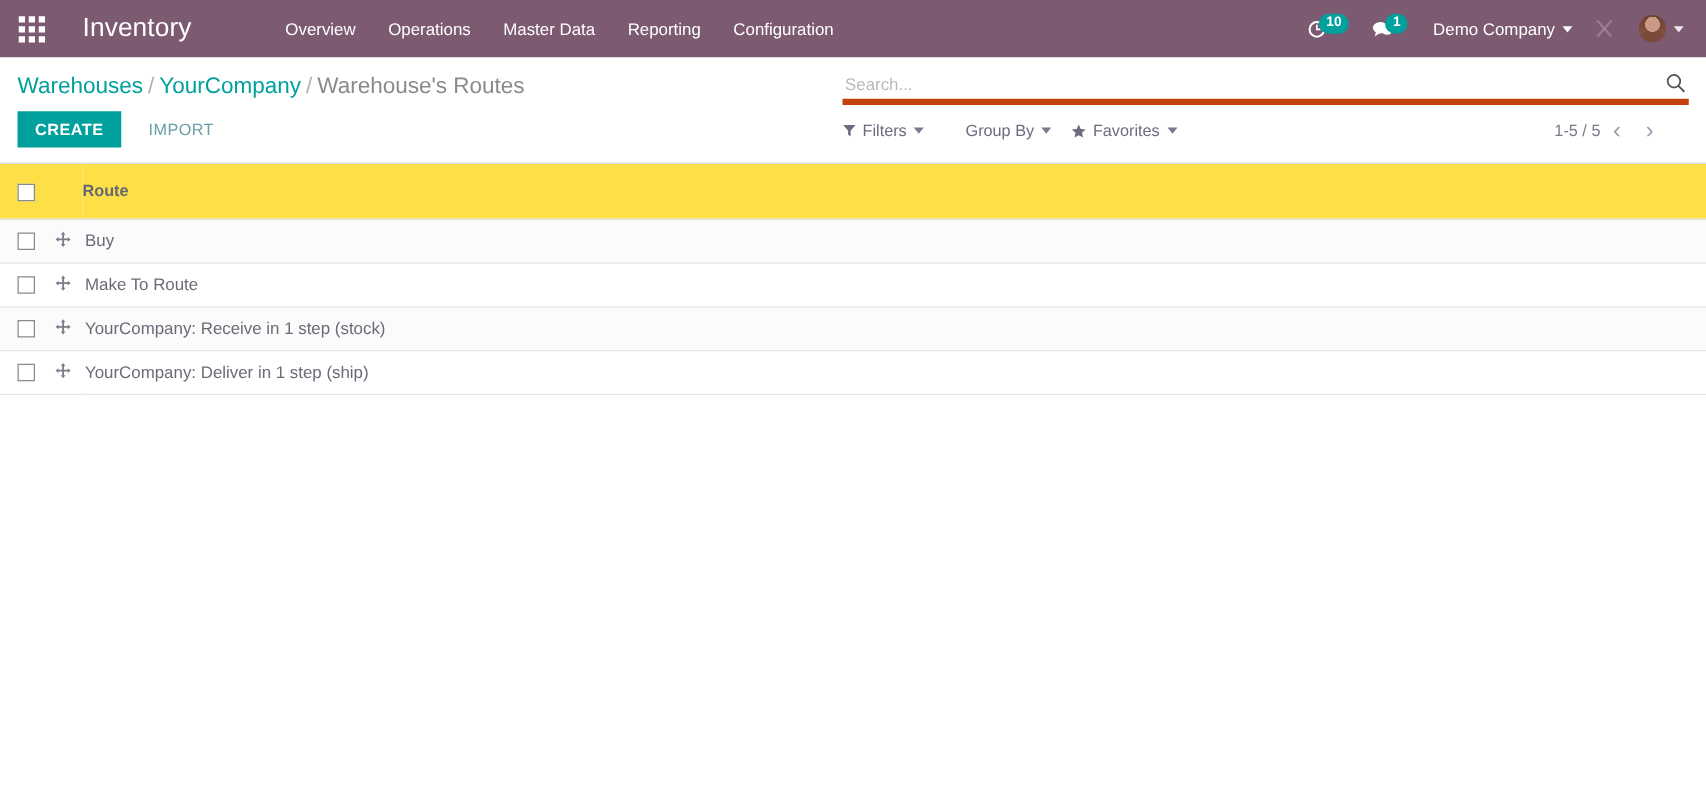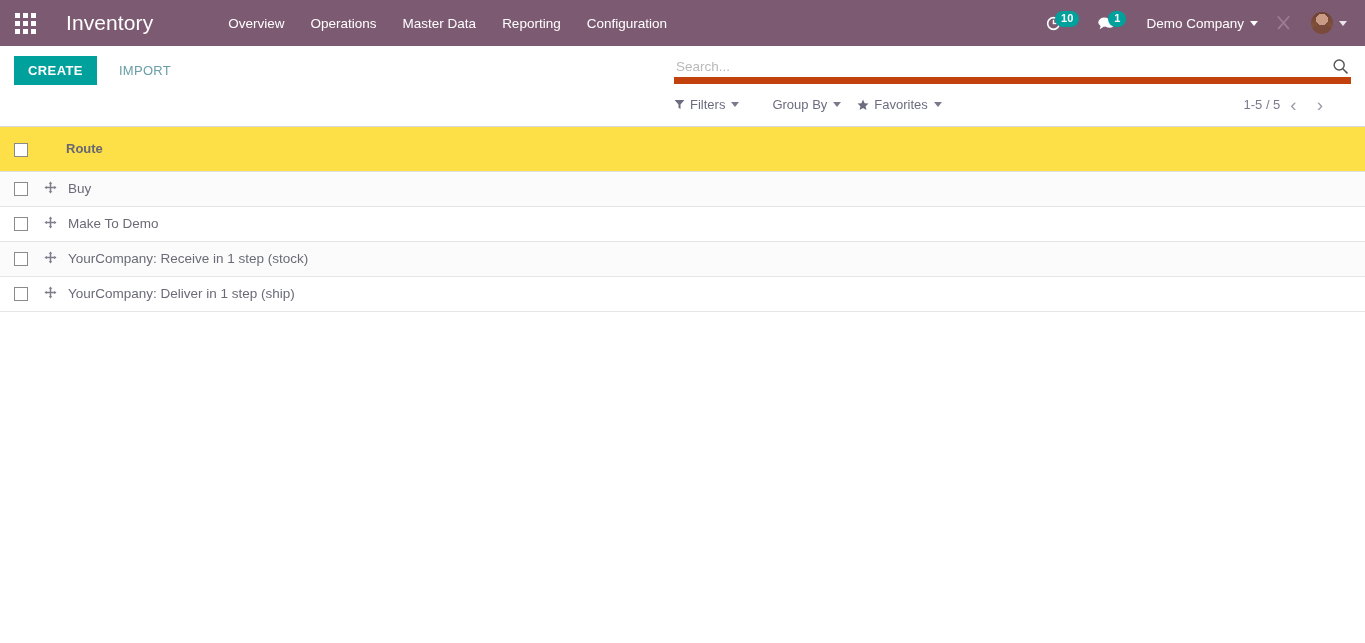--- a/index.html
+++ b/index.html
@@ -154,21 +154,21 @@
     margin-left: 16px;
     cursor: pointer;
     font-family: inherit;
   }
 
   
   .searchview {
     margin-top: 14px;
     display: flex;
     align-items: center;
-    border-bottom: 7px solid #c2410c;
+    border-bottom: 5px solid #c2410c;
     padding-bottom: 2px;
     height: 24px;
   }
   .search-input {
     flex: 1;
     border: none;
     outline: none;
     font-size: 13.5px;
     color: #555;
     font-family: inherit;
@@ -322,20 +322,23 @@
     <div class="sysitem">
       <span class="avatar"></span>
       <span class="caret dim"></span>
     </div>
   </div>
 </div>
 
 <div class="control-panel">
   <div class="cp-row">
     <div class="cp-left">
+      <div class="breadcrumb">
+        <a>Warehouses</a><span class="sep">/</span><a>YourCompany</a><span class="sep">/</span><span class="active">Warehouse's Routes</span>
+      </div>
       <div class="btn-row">
         <button class="btn-create">CREATE</button>
         <button class="btn-import">IMPORT</button>
       </div>
     </div>
 
     <div class="cp-right">
       <div class="searchview">
         <input class="search-input" type="text" placeholder="Search..." style="">
         <span class="search-icon">
@@ -416,21 +419,21 @@
         <td class="col-check">
           <span class="cbox"></span>
         </td>
         <td class="col-handle">
           <span class="handle">
             <svg width="13" height="13" viewBox="0 0 14 14">
               <path d="M7 0.5 L9 3 H7.8 V6.2 H11 V5 L13.5 7 L11 9 V7.8 H7.8 V11 H9 L7 13.5 L5 11 H6.2 V7.8 H3 V9 L0.5 7 L3 5 V6.2 H6.2 V3 H5 Z" fill="#7d7d8c"></path>
             </svg>
           </span>
         </td>
-        <td class="route-name">Make To Demo</td>
+        <td class="route-name">Make To Route</td>
       </tr>
       <tr>
         <td class="col-check">
           <span class="cbox"></span>
         </td>
         <td class="col-handle">
           <span class="handle">
             <svg width="13" height="13" viewBox="0 0 14 14">
               <path d="M7 0.5 L9 3 H7.8 V6.2 H11 V5 L13.5 7 L11 9 V7.8 H7.8 V11 H9 L7 13.5 L5 11 H6.2 V7.8 H3 V9 L0.5 7 L3 5 V6.2 H6.2 V3 H5 Z" fill="#7d7d8c"></path>
             </svg>

